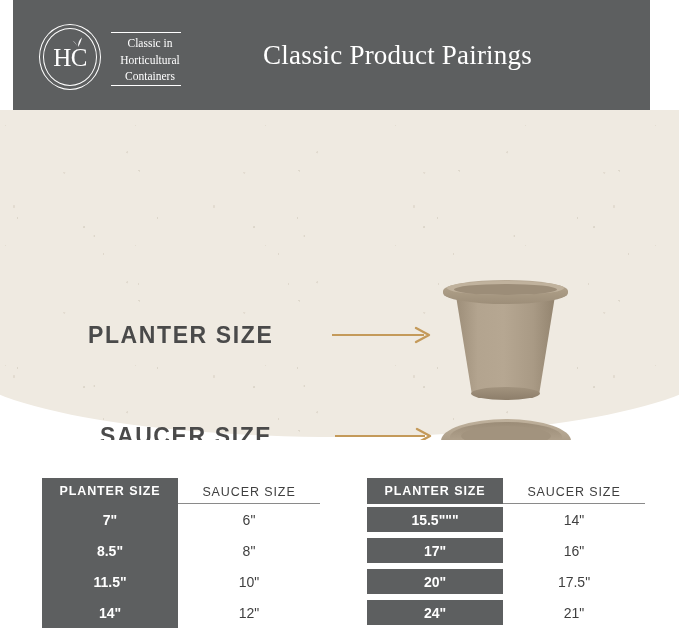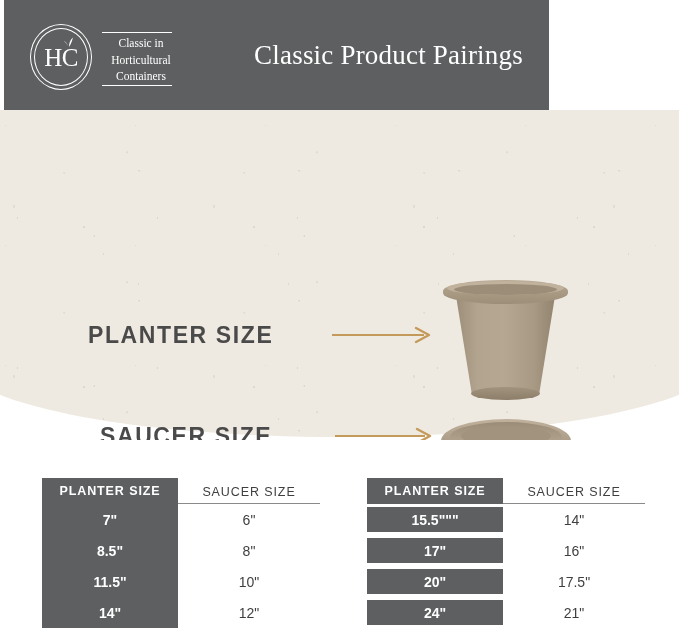--- a/index.html
+++ b/index.html
@@ -15,22 +15,22 @@
     position: relative;
     width: 679px;
     height: 636px;
     overflow: hidden;
     background: #ffffff;
   }
 
   
   #header {
     position: absolute;
-    left: 4px; top: 0;
-    width: 545px;
+    left: 13px; top: 0;
+    width: 637px;
     height: 110px;
     background: #5d5f60;
     overflow: hidden;
   }
   #logo-block {
     position: absolute;
     left: 26px; top: 22px;
     width: 170px; height: 70px;
   }
   #logo-oval {

